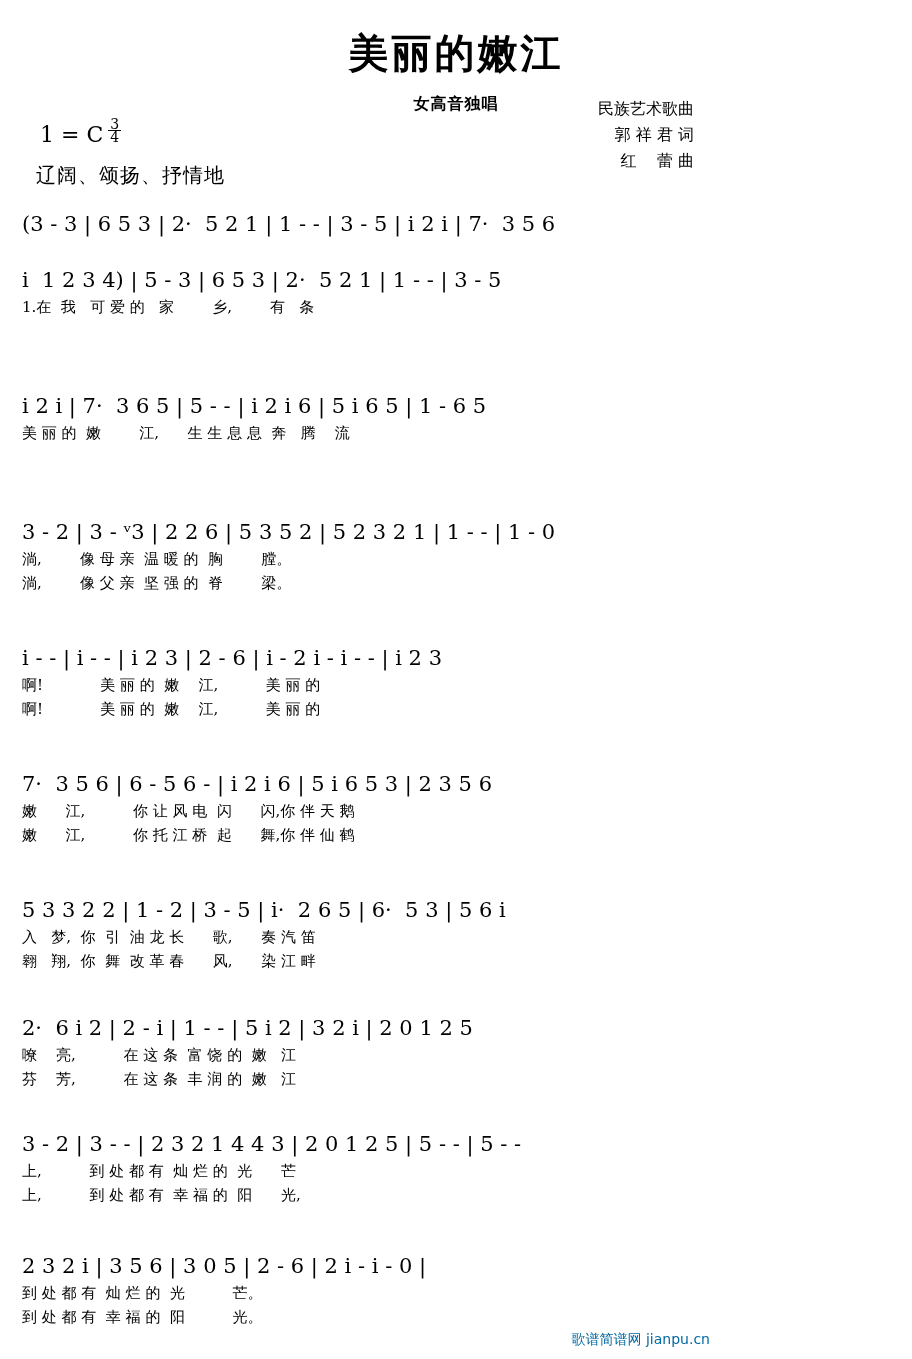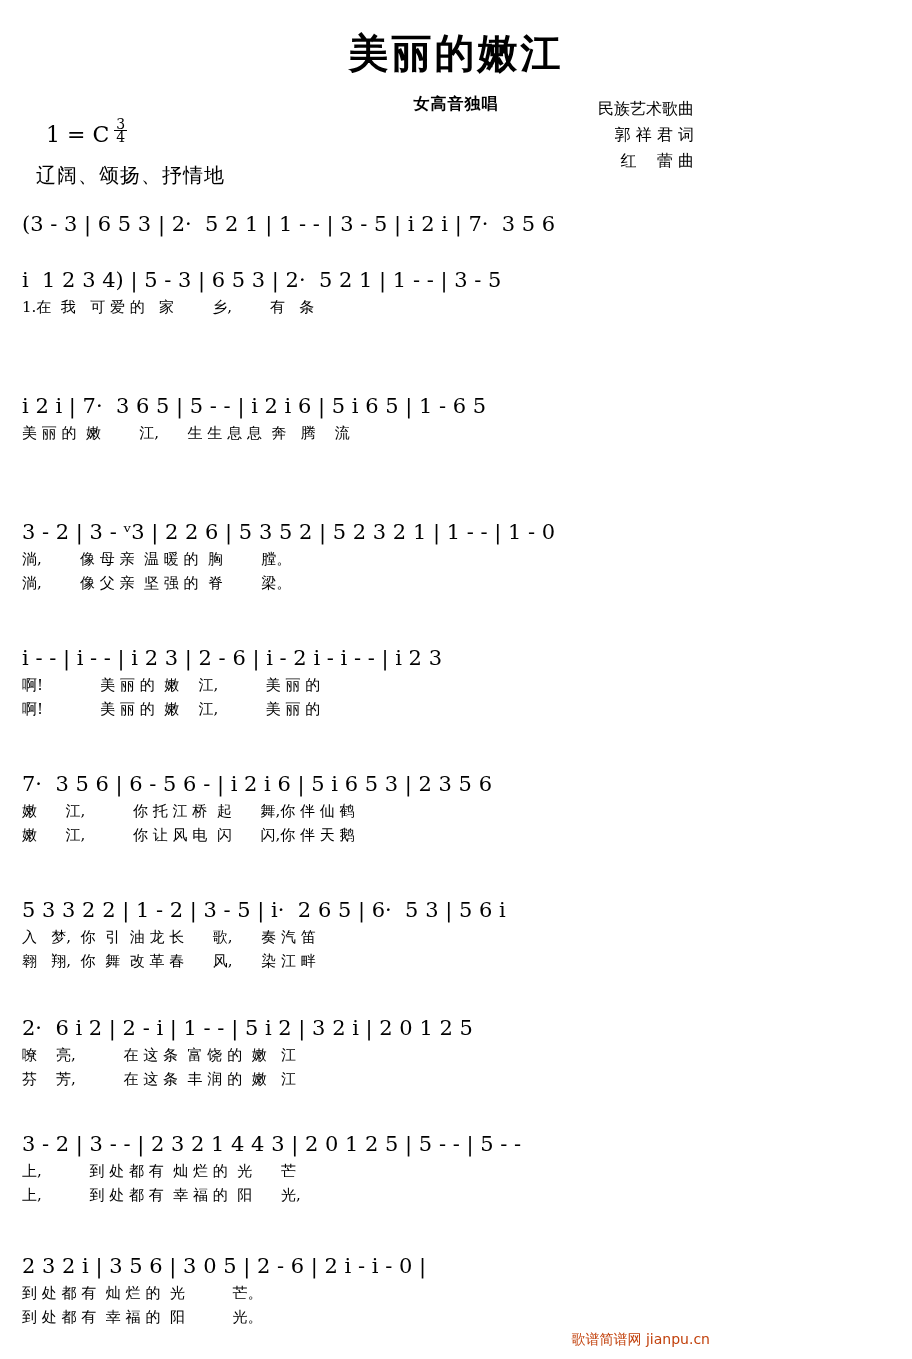--- a/index.html
+++ b/index.html
@@ -52,21 +52,20 @@
   }
   .credits div { white-space: pre; }
   .keysig {
     position: absolute;
     top: 122px;
     left: 40px;
     font-family: "DejaVu Serif", "Liberation Serif", serif;
     font-size: 22px;
     display: flex;
     align-items: center;
-    margin-left: 6px;
   }
   .keysig .frac {
     display: inline-flex;
     flex-direction: column;
     font-size: 14px;
     line-height: 12px;
     margin-left: 5px;
     position: relative;
     top: -4px;
   }
@@ -101,21 +100,21 @@
     white-space: pre;
     line-height: 24px;
     height: 24px;
   }
   .credit-site {
     position: absolute;
     right: 14px;
     bottom: 10px;
     font-family: "DejaVu Sans", "Liberation Sans", sans-serif;
     font-size: 14px;
-    color: #c2410c;
+    color: #0369a1;
   }
 </style>
 </head>
 <body>
 
 <div id="sheet">
 
   <div class="title">美丽的嫩江</div>
   <div class="subtitle">女高音独唱</div>
 
@@ -156,22 +155,22 @@
   </div>
 
   <div class="system" style="top:630px">
     <div class="notes">i - - | i - - | i 2 3 | 2 - 6 | i - 2 i - i - - | i 2 3</div>
     <div class="lyric">啊!            美 丽 的  嫩    江,          美 丽 的</div>
     <div class="lyric">啊!            美 丽 的  嫩    江,          美 丽 的</div>
   </div>
 
   <div class="system" style="top:756px">
     <div class="notes">7·  3 5 6 | 6 - 5 6 - | i 2 i 6 | 5 i 6 5 3 | 2 3 5 6</div>
+    <div class="lyric">嫩      江,          你 让 风 电  闪      闪,你 伴 天 鹅</div>
     <div class="lyric">嫩      江,          你 托 江 桥  起      舞,你 伴 仙 鹤</div>
-    <div class="lyric">嫩      江,          你 让 风 电  闪      闪,你 伴 天 鹅</div>
   </div>
 
   <div class="system" style="top:882px">
     <div class="notes">5 3 3 2 2 | 1 - 2 | 3 - 5 | i·  2 6 5 | 6·  5 3 | 5 6 i</div>
     <div class="lyric">入   梦,  你  引  油 龙 长      歌,      奏 汽 笛</div>
     <div class="lyric">翱   翔,  你  舞  改 革 春      风,      染 江 畔</div>
   </div>
 
   <div class="system" style="top:1000px">
     <div class="notes">2·  6 i 2 | 2 - i | 1 - - | 5 i 2 | 3 2 i | 2 0 1 2 5</div>

